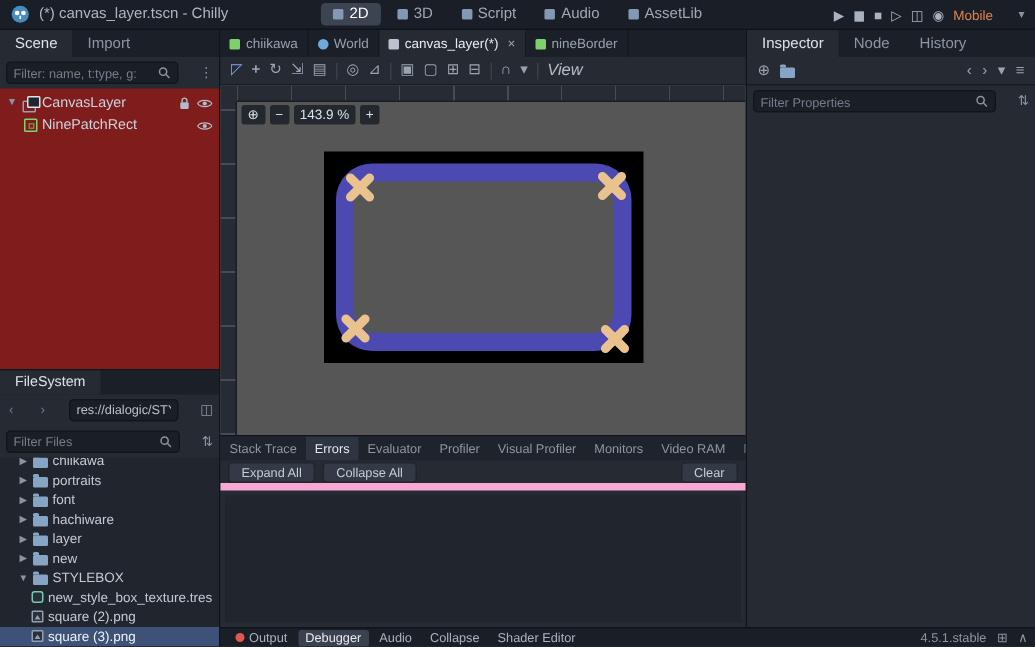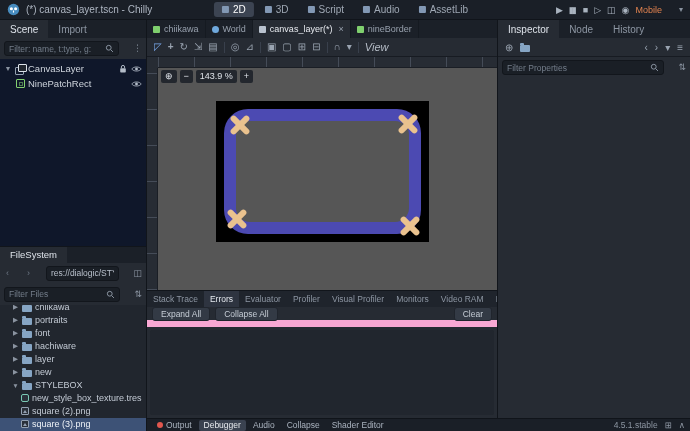--- a/index.html
+++ b/index.html
@@ -25,21 +25,21 @@
   .left-dock { width:147px; flex:0 0 147px; background:#262b33; border-right:1px solid #11151b; display:flex; flex-direction:column; }
   .dock-tabs { display:flex; background:#1b2028; height:18px; flex:0 0 18px; font-size:10px; }
   .dock-tab { padding:0 10px; display:flex; align-items:center; color:#8d96a3; }
   .dock-tab.active { background:#262b33; color:#dde2e9; }
   .panel-row { display:flex; align-items:center; gap:14px; padding:3px 4px; flex:0 0 auto; }
   .well { flex:1; min-width:0; background:#1a1f26; border:1px solid #12161c; border-radius:3px; height:15px; display:flex; align-items:center; gap:3px; padding:0 4px; color:#747e8b; font-size:8.5px; }
   .well .txt { flex:1; white-space:nowrap; overflow:hidden; }
   .svg-ic { display:block; }
   .mini-ic { color:#8b95a2; font-size:9px; line-height:1; }
 
-  .scene-tree { flex:1; background:#0f172a; overflow:hidden; padding-top:2px; }
+  .scene-tree { flex:1; background:#7f1d1d; overflow:hidden; padding-top:2px; }
   .tree-row { height:15px; display:flex; align-items:center; gap:3px; padding:0 4px; font-size:9.5px; color:#cdd3db; white-space:nowrap; }
   .tree-exp { width:8px; color:#8a93a0; font-size:7px; text-align:center; flex:0 0 8px; }
   .row-icons { margin-left:auto; display:flex; gap:4px; align-items:center; color:#b3bcc8; }
   .ic-canvaslayer { width:10px; height:10px; position:relative; flex:0 0 10px; }
   .ic-canvaslayer::before { content:""; position:absolute; left:0; top:3px; width:7px; height:6px; border:1px solid #93a0b0; border-radius:1px; }
   .ic-canvaslayer::after { content:""; position:absolute; left:3px; top:0; width:7px; height:6px; border:1px solid #dde3ea; background:#21262e; border-radius:1px; }
   .ic-ninepatch { width:9px; height:9px; border:1px solid #83d170; border-radius:1px; position:relative; flex:0 0 9px; }
   .ic-ninepatch::before { content:""; position:absolute; inset:1.5px; border:1px solid rgba(131,209,112,.55); }
 
   .fs-dock { flex:1; display:flex; flex-direction:column; border-top:1px solid #11151b; min-height:0; }
@@ -85,21 +85,21 @@
   .nine-inner { position:absolute; inset:12px; background:#565656; border-radius:14px; }
   .cross { position:absolute; width:22px; height:22px; }
   .cross::before, .cross::after { content:""; position:absolute; left:-1px; right:-1px; top:8px; height:6px; border-radius:3px; background:#eac28e; }
   .cross::before { transform:rotate(45deg); }
   .cross::after { transform:rotate(-45deg); }
 
   .debugger { height:128px; flex:0 0 128px; display:flex; flex-direction:column; border-top:1px solid #11151b; background:#262b33; }
   .dbg-tabs { height:16px; flex:0 0 16px; display:flex; background:#1f242c; font-size:8.5px; color:#8d96a3; overflow:hidden; }
   .dbg-tab { padding:0 6px; display:flex; align-items:center; white-space:nowrap; }
   .dbg-tab.active { background:#2e3440; color:#e4e8ee; }
-  .dbg-actions { height:20px; flex:0 0 20px; display:flex; align-items:center; gap:5px; padding:0 5px; border-bottom:7px solid #f9a8d4; }
+  .dbg-actions { height:20px; flex:0 0 20px; display:flex; align-items:center; gap:5px; padding:0 5px; border-bottom:5px solid #f9a8d4; }
   .btn { background:#333a45; border:1px solid #20252d; border-radius:3px; padding:1px 8px; font-size:8.5px; color:#c6cdd6; white-space:nowrap; }
   .mr-auto { margin-left:auto; }
   .dbg-content { flex:1; background:#21262e; margin:3px; border-radius:2px; }
 
   
   .right-dock { width:192px; flex:0 0 192px; background:#262b33; display:flex; flex-direction:column; }
   .insp-toolbar { height:19px; flex:0 0 19px; display:flex; align-items:center; gap:7px; padding:0 7px; color:#9aa4b1; font-size:10px; border-bottom:1px solid #171b22; }
 
   
   .statusbar { height:13px; flex:0 0 13px; background:#1a1f27; border-top:1px solid #10141a; display:flex; align-items:center; gap:2px; padding:0 5px; font-size:8.5px; color:#aab3bf; }

